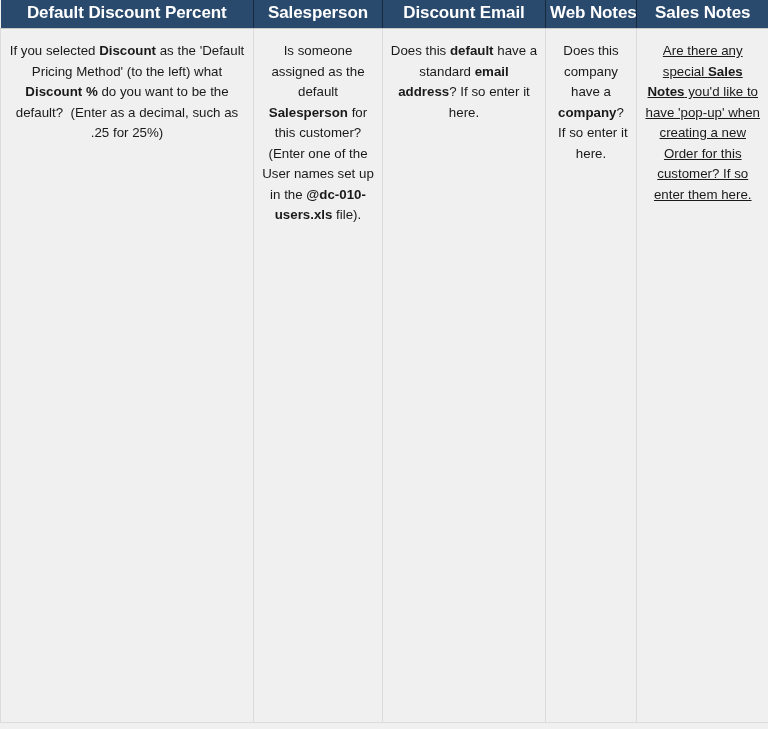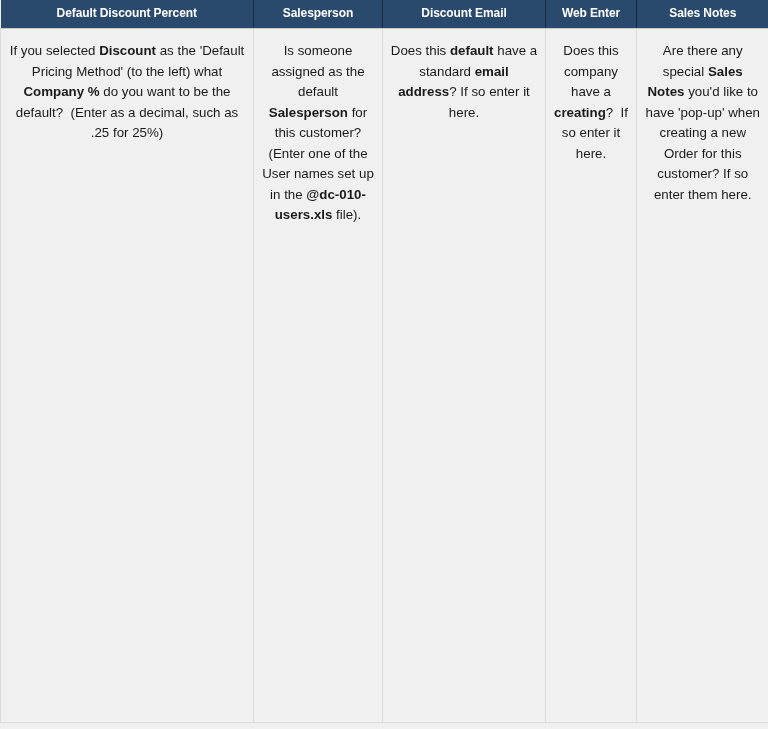--- a/index.html
+++ b/index.html
@@ -26,21 +26,21 @@
     width: 768px;
     border-collapse: collapse;
     table-layout: fixed;
   }
 
   
   thead tr.header-row th {
     background: #2a4a6d;
     color: #ffffff;
     font-family: "Liberation Sans", sans-serif;
-    font-size: 12px;
+    font-size: 17px;
     font-weight: bold;
     text-align: center;
     vertical-align: middle;
     height: 24px;
     padding: 1px 4px 3px 4px;
     border-right: 1px solid #16293f;
     border-bottom: 1px solid #c9c9c9;
     white-space: nowrap;
     letter-spacing: -0.1px;
     text-shadow: 0 0 0 rgba(0,0,0,0);
@@ -61,20 +61,21 @@
     padding: 12px 6px 10px 6px;
     border-left: 1px solid #dcdcdc;
     border-bottom: 1px solid #dcdcdc;
     height: 694px;
     box-sizing: border-box;
     word-wrap: break-word;
   }
   tbody tr.body-row td.last-cell {
     border-left: 1px solid #dcdcdc;
     border-right: none;
+    text-decoration: underline;
   }
 
   .cell-text {
     display: block;
   }
   .cell-text b {
     font-weight: bold;
   }
 
   
@@ -94,37 +95,37 @@
       <col class="c2">
       <col class="c3">
       <col class="c4">
       <col class="c5">
     </colgroup>
     <thead>
       <tr class="header-row">
         <th>Default Discount Percent</th>
         <th>Salesperson</th>
         <th>Discount Email</th>
-        <th>Web Enter</th>
+        <th>Web Notes</th>
         <th>Sales Notes</th>
       </tr>
     </thead>
     <tbody>
       <tr class="body-row">
         <td>
-          <span class="cell-text">If you selected <b>Discount</b> as the 'Default Pricing Method' (to the left) what <b>Company %</b> do you want to be the default? &nbsp;(Enter as a decimal, such as .25 for 25%)</span>
+          <span class="cell-text">If you selected <b>Discount</b> as the 'Default Pricing Method' (to the left) what <b>Discount %</b> do you want to be the default? &nbsp;(Enter as a decimal, such as .25 for 25%)</span>
         </td>
         <td>
           <span class="cell-text">Is someone assigned as the default <b>Salesperson</b> for this customer? (Enter one of the User names set up in the <b>@dc-010-users.xls</b> file).</span>
         </td>
         <td>
           <span class="cell-text">Does this <b>default</b> have a standard <b>email address</b>? If so enter it here.</span>
         </td>
         <td>
-          <span class="cell-text">Does this company have a <b>creating</b>? &nbsp;If so enter it here.</span>
+          <span class="cell-text">Does this company have a <b>company</b>? &nbsp;If so enter it here.</span>
         </td>
         <td class="last-cell">
           <span class="cell-text">Are there any special <b>Sales Notes</b> you'd like to have 'pop-up' when creating a new Order for this customer? If so enter them here.</span>
         </td>
       </tr>
     </tbody>
   </table>
 </div>
 
 </body></html>

